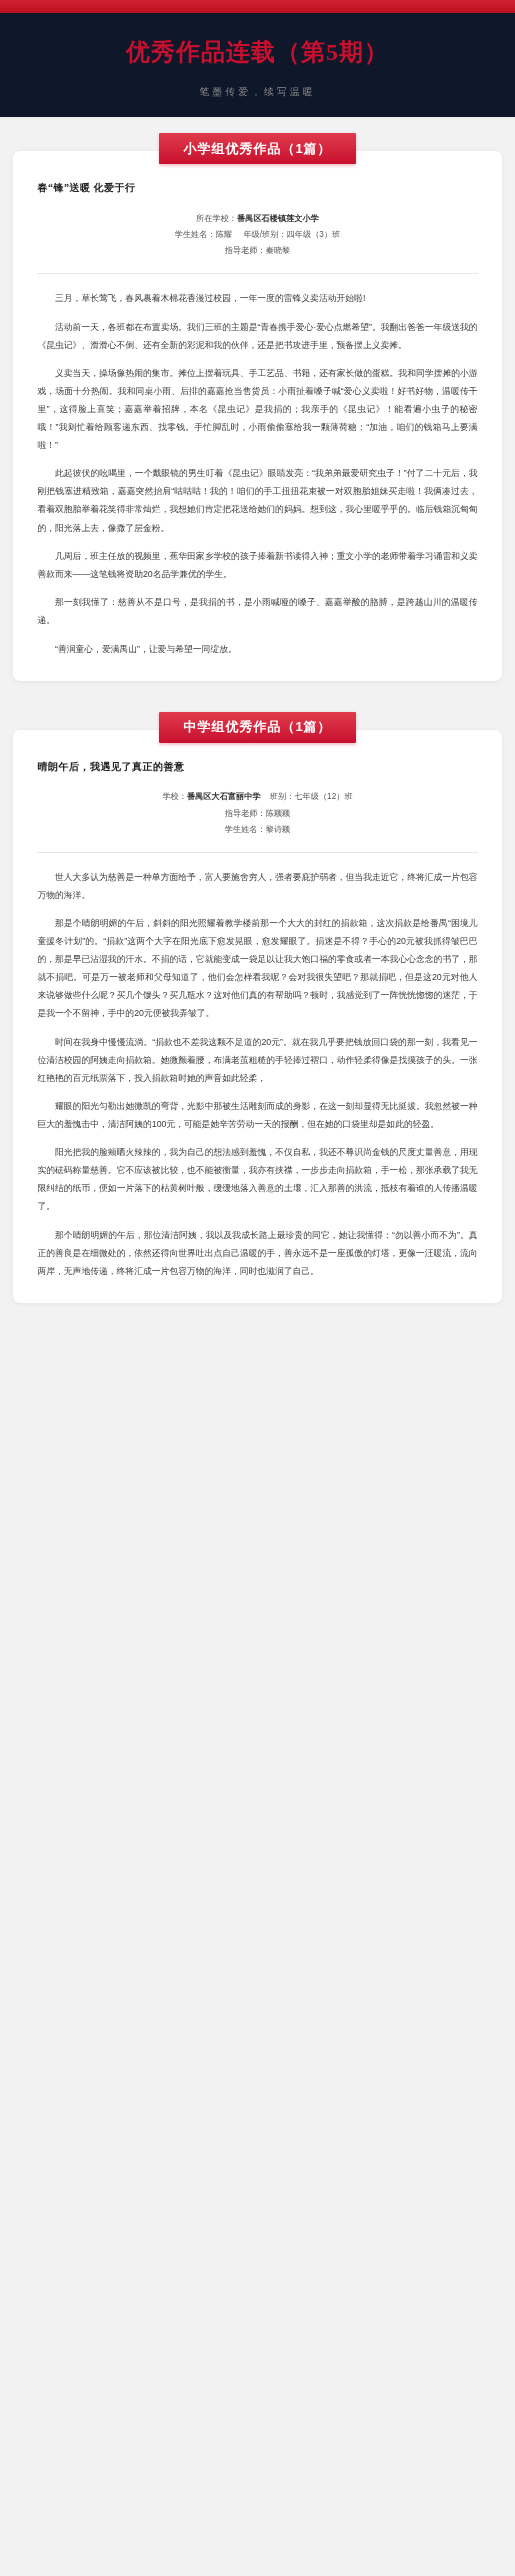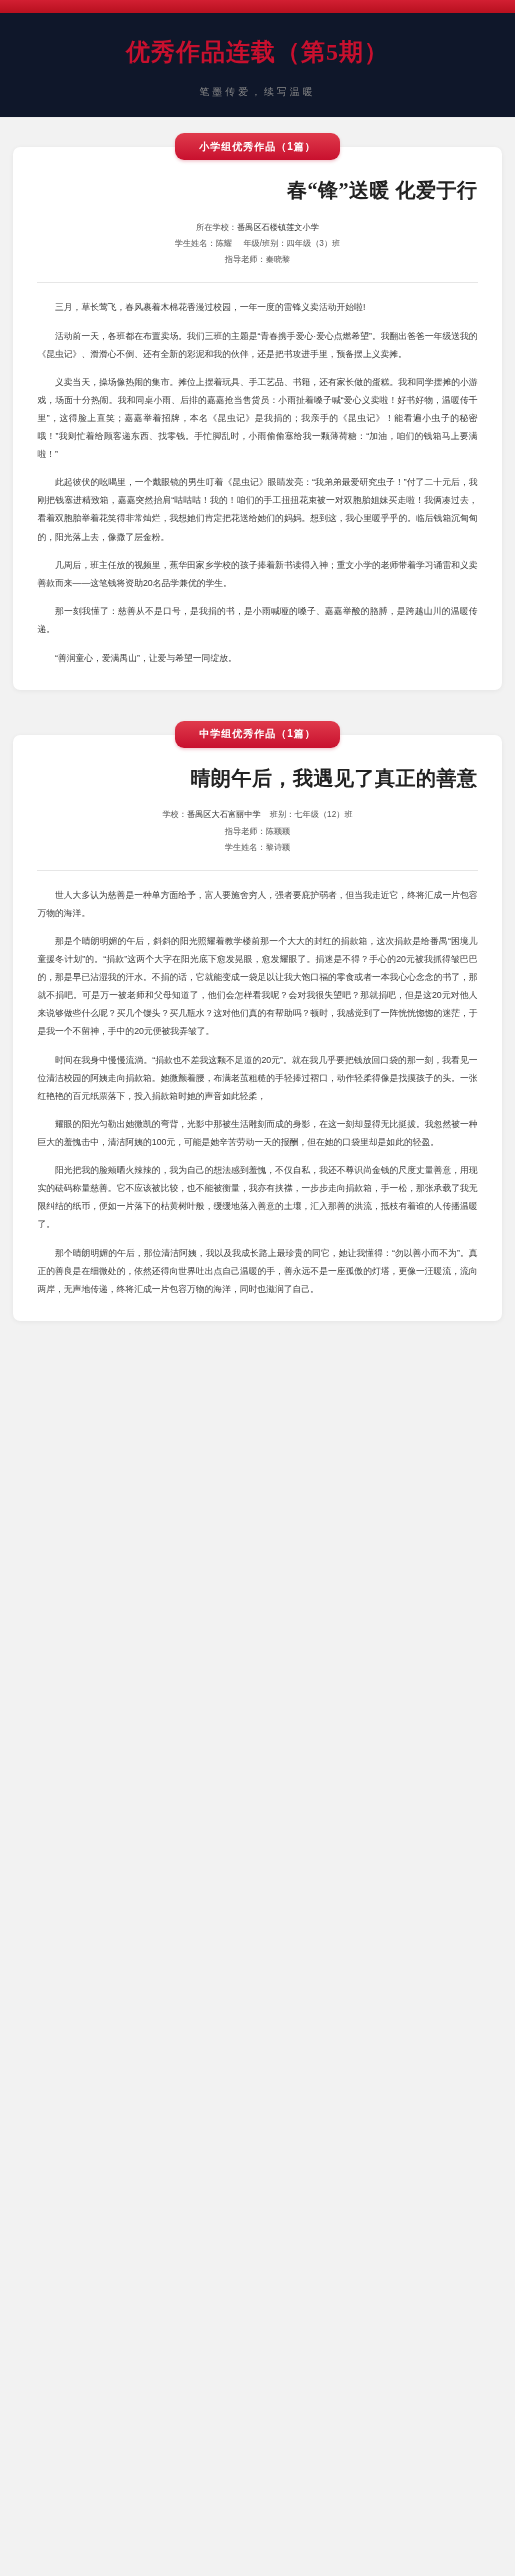--- a/index.html
+++ b/index.html
@@ -57,60 +57,60 @@
     margin-top: 15.5px;
   }
   .ribbon-wrap {
     display: flex;
     justify-content: center;
     position: relative;
   }
   .ribbon {
     background: linear-gradient(180deg,#e03b4c 0%, #c8102e 100%);
     color: #fff;
-    font-size: 10px;
+    font-size: 13px;
     font-weight: bold;
     padding: 6.7px 24px;
-    border-radius: 9px;
+    border-radius: 1px;
     letter-spacing: 1px;
     box-shadow: 0 1.5px 3.1px rgba(200,16,46,0.25);
     position: relative;
     z-index: 3;
     white-space: nowrap;
   }
 
   .card {
     background: #fff;
     margin: -13.4px 13.4px 0 13.4px;
     border-radius: 7.2px;
     padding: 27px 24px 23px 24px;
     box-shadow: 0 1px 5.2px rgba(0,0,0,0.06);
     position: relative;
     z-index: 1;
   }
 
   .article-title {
-    text-align: right;
-    font-size: 20px;
+    text-align: left;
+    font-size: 10px;
     font-weight: bold;
     color: #222;
     letter-spacing: 0.5px;
     margin: 3.1px 0 15.5px 0;
     font-family: "Liberation Serif", "DejaVu Serif", serif;
   }
 
   .meta {
     text-align: center;
     font-size: 8.2px;
     color: #555;
     line-height: 2.0;
     margin-bottom: 5.2px;
   }
   .meta .bold {
-    font-weight: normal;
+    font-weight: bold;
     color: #333;
   }
   .meta-line { display: block; }
 
   .divider {
     height: 0.5px;
     background: #e6e6e6;
     margin: 13.4px 0 15.5px 0;
   }
 

